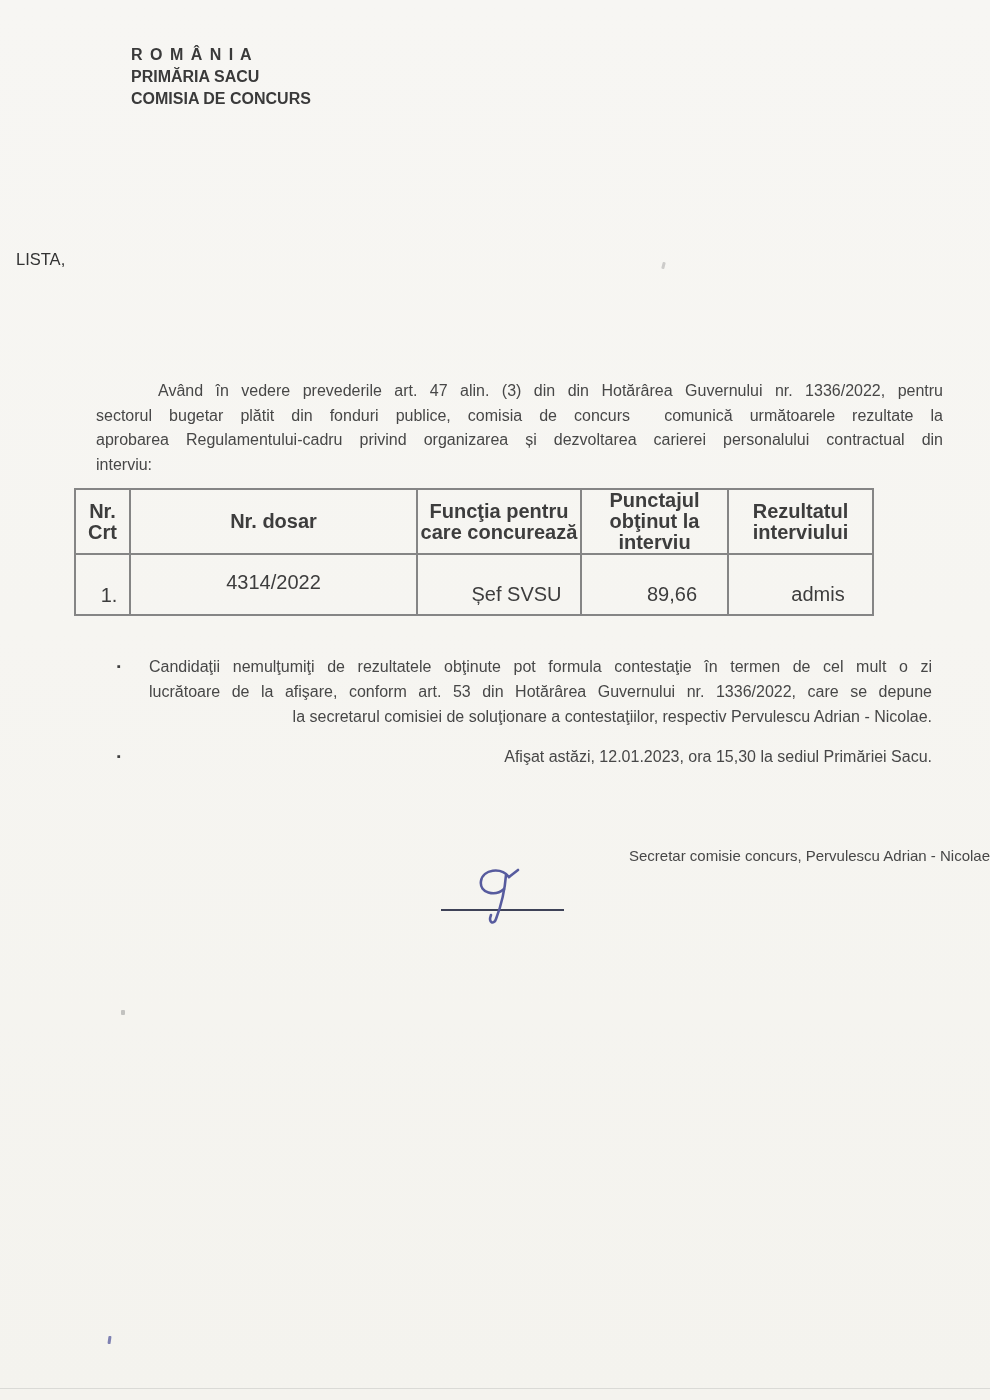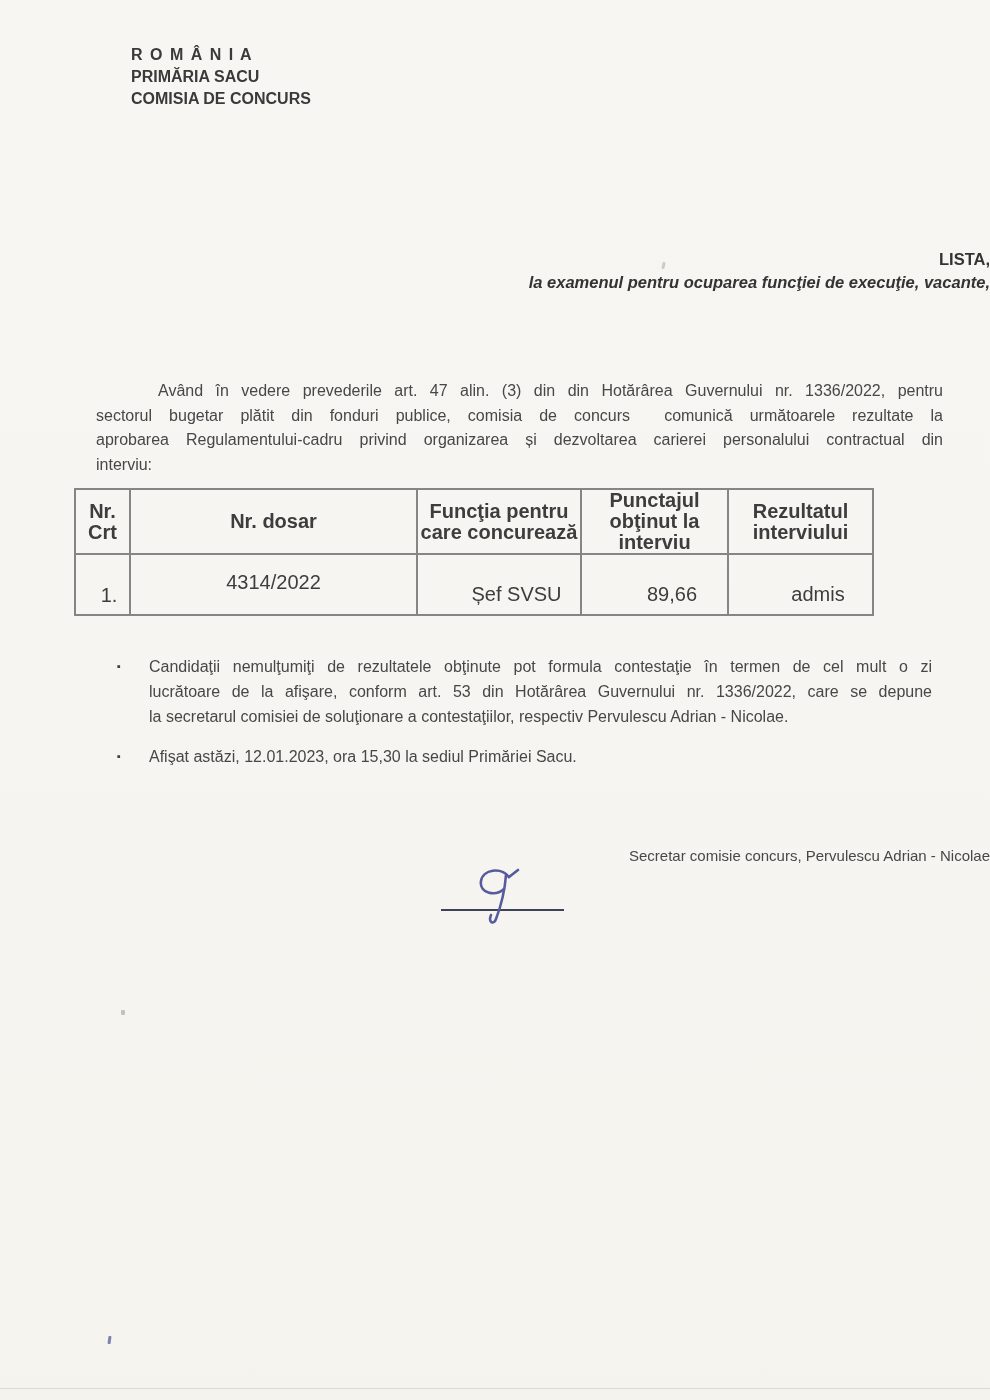--- a/index.html
+++ b/index.html
@@ -17,22 +17,22 @@
     margin:0 auto;
     background:linear-gradient(180deg,#f7f6f3 0%,#f6f5f1 45%,#f4f3ee 100%);
     font-family:"Liberation Sans",sans-serif;
     color:var(--text);
     overflow:hidden;
   }
   
   .hdr{position:absolute;left:83px;top:44px;font-weight:bold;font-size:16px;line-height:22px;color:#3a3a3a;margin-left:48px;}
   .hdr .country{letter-spacing:1.5px;}
   
-  .title{position:absolute;left:16px;top:248px;width:974px;text-align:right;
-         font-weight:bold;font-size:16.5px;line-height:22.5px;color:#333;}
+  .title{position:absolute;left:16px;top:248px;width:974px;text-align:left;
+         font-weight:normal;font-size:16.5px;line-height:22.5px;color:#333;}
   .title .it{font-style:italic;}
   .title .ul{font-style:italic;text-decoration:underline;text-underline-offset:3px;}
   
   .intro{position:absolute;left:96px;top:379px;width:847px;font-size:16px;line-height:24.6px;color:#474747;}
   .intro .jline{text-align:justify;text-align-last:justify;white-space:normal;}
   .intro .jline.first{text-indent:62px;}
   .intro .lline{text-align:left;}
   
   .doc-table{position:absolute;left:74px;top:488px;border-collapse:collapse;table-layout:fixed;width:798px;
              font-size:20px;color:#3d3d3d;}
@@ -47,21 +47,21 @@
   .td-nr{text-align:left;padding-left:14px;vertical-align:bottom;padding-bottom:7px;}
   .td-dosar{vertical-align:top;padding-top:16px;}
   .td-low{vertical-align:bottom;padding-bottom:8px;padding-left:36px;}
   
   .bullets{position:absolute;left:149px;top:654px;width:783px;font-size:16px;line-height:25px;color:#474747;
            list-style:none;margin:0;padding:0;}
   .bullets li{position:relative;}
   .bullets li + li{margin-top:15px;}
   .bullets .marker{position:absolute;left:-32px;top:0px;font-size:11px;color:#3d3d3d;}
   .bullets .jline{text-align:justify;text-align-last:justify;}
-  .bullets .lline{text-align:left;}
+  .bullets .lline{text-align:right;}
   
   .secretary{position:absolute;left:40px;top:847px;width:950px;text-align:right;font-size:15px;color:#474747;}
   .sig{position:absolute;left:433px;top:864px;width:140px;height:64px;}
   .sig svg{display:block;width:140px;height:64px;}
   
   .speck{position:absolute;border-radius:1px;}
   .speck-ink{left:108px;top:1336px;width:3px;height:8px;background:var(--ink);opacity:.75;transform:rotate(8deg);}
   .speck-gray{left:121px;top:1010px;width:4px;height:5px;background:#8f8f8f;opacity:.5;}
   .speck-tick{left:662px;top:262px;width:3px;height:7px;background:#9a9a9a;opacity:.45;transform:rotate(14deg);}
   .bottom-edge{position:absolute;left:0;top:1388px;width:100%;height:1px;background:#b5b5b2;opacity:.4;}
@@ -72,21 +72,20 @@
 <div class="page">
 
   <div class="hdr">
     <div class="country">R O M Â N I A</div>
     <div>PRIMĂRIA SACU</div>
     <div>COMISIA DE CONCURS</div>
   </div>
 
   <div class="title">
     <div>LISTA,</div>
-    <div class="it">la examenul pentru ocuparea funcţiei de execuţie, vacante,</div>
   </div>
 
   <div class="intro">
     <div class="jline first">Având în vedere prevederile art. 47 alin. (3) din din Hotărârea Guvernului nr. 1336/2022, pentru</div>
     <div class="jline">sectorul bugetar plătit din fonduri publice, comisia de concurs &nbsp;comunică următoarele rezultate la</div>
     <div class="jline">aprobarea Regulamentului-cadru privind organizarea și dezvoltarea carierei personalului contractual din</div>
     <div class="lline">interviu:</div>
   </div>
 
   <table class="doc-table">

